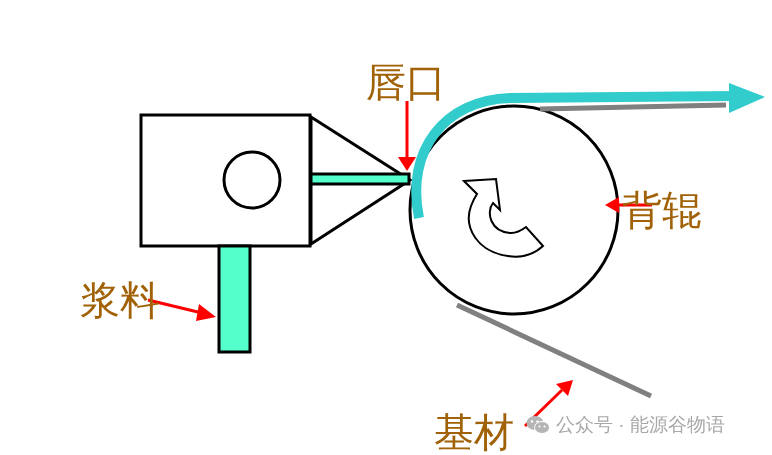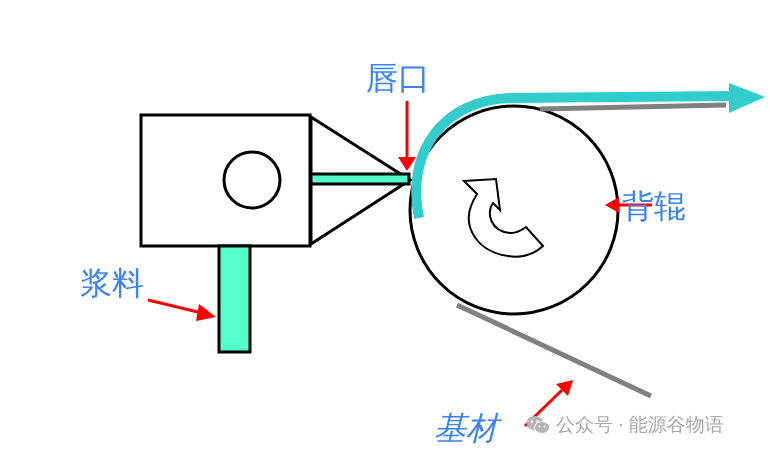--- a/index.html
+++ b/index.html
@@ -1,30 +1,30 @@
 <!DOCTYPE html>
 <html><head>
   <meta charset="utf-8">
   <style>
     html, body { margin: 0; padding: 0; background: #ffffff; }
     body { width: 772px; height: 455px; overflow: hidden; position: relative; }
     #diagram { position: absolute; left: 0; top: 0; width: 772px; height: 455px; }
     .label {
       position: absolute;
       font-family: "DejaVu Serif", "Liberation Serif", serif;
-      font-size: 32px;
-      color: #3b82f6;
+      font-size: 40px;
+      color: #a16207;
       line-height: 1;
       white-space: nowrap;
     }
     .watermark {
       position: absolute;
       left: 526px; top: 412px;
       display: flex; align-items: center; gap: 6px;
-      font-family: Liberation Serif, serif;
+      font-family: Liberation Sans, sans-serif;
       font-size: 19px;
       color: #a8a8a8;
       white-space: nowrap;
     }
     .wm-icon { width: 24px; height: 20px; }
   </style>
 </head>
 <body>
 
 <svg id="diagram" viewBox="0 0 772 455" xmlns="http://www.w3.org/2000/svg">
@@ -59,22 +59,22 @@
 
   <line x1="148" y1="300" x2="202" y2="313" stroke="#FF0000" stroke-width="3"></line>
   <polygon points="199,304 216,317 196,321" fill="#FF0000"></polygon>
 
   <line x1="525" y1="426" x2="562" y2="390" stroke="#FF0000" stroke-width="3"></line>
   <polygon points="556,384 573,380 568,396" fill="#FF0000"></polygon>
 </svg>
 
 <div class="label" style="left:366px; top:62px;">唇口</div>
 <div class="label" style="left:622px; top:190px;">背辊</div>
-<div class="label" style="left:80px; top:267px;">浆料</div>
-<div class="label" style="left:434px; top:412px;font-style:italic;">基材</div>
+<div class="label" style="left:80px; top:280px;">浆料</div>
+<div class="label" style="left:434px; top:412px;">基材</div>
 
 <div class="watermark">
   <svg class="wm-icon" viewBox="0 0 24 20">
     <ellipse cx="9" cy="8" rx="8.5" ry="7" fill="#b5b5b5"></ellipse>
     <ellipse cx="16" cy="12.5" rx="7.5" ry="6" fill="#b5b5b5" stroke="#fff" stroke-width="1"></ellipse>
     <circle cx="6" cy="6.5" r="1.2" fill="#fff"></circle>
     <circle cx="11.5" cy="6.5" r="1.2" fill="#fff"></circle>
     <circle cx="13.5" cy="11.5" r="1" fill="#fff"></circle>
     <circle cx="18.5" cy="11.5" r="1" fill="#fff"></circle>
   </svg>

